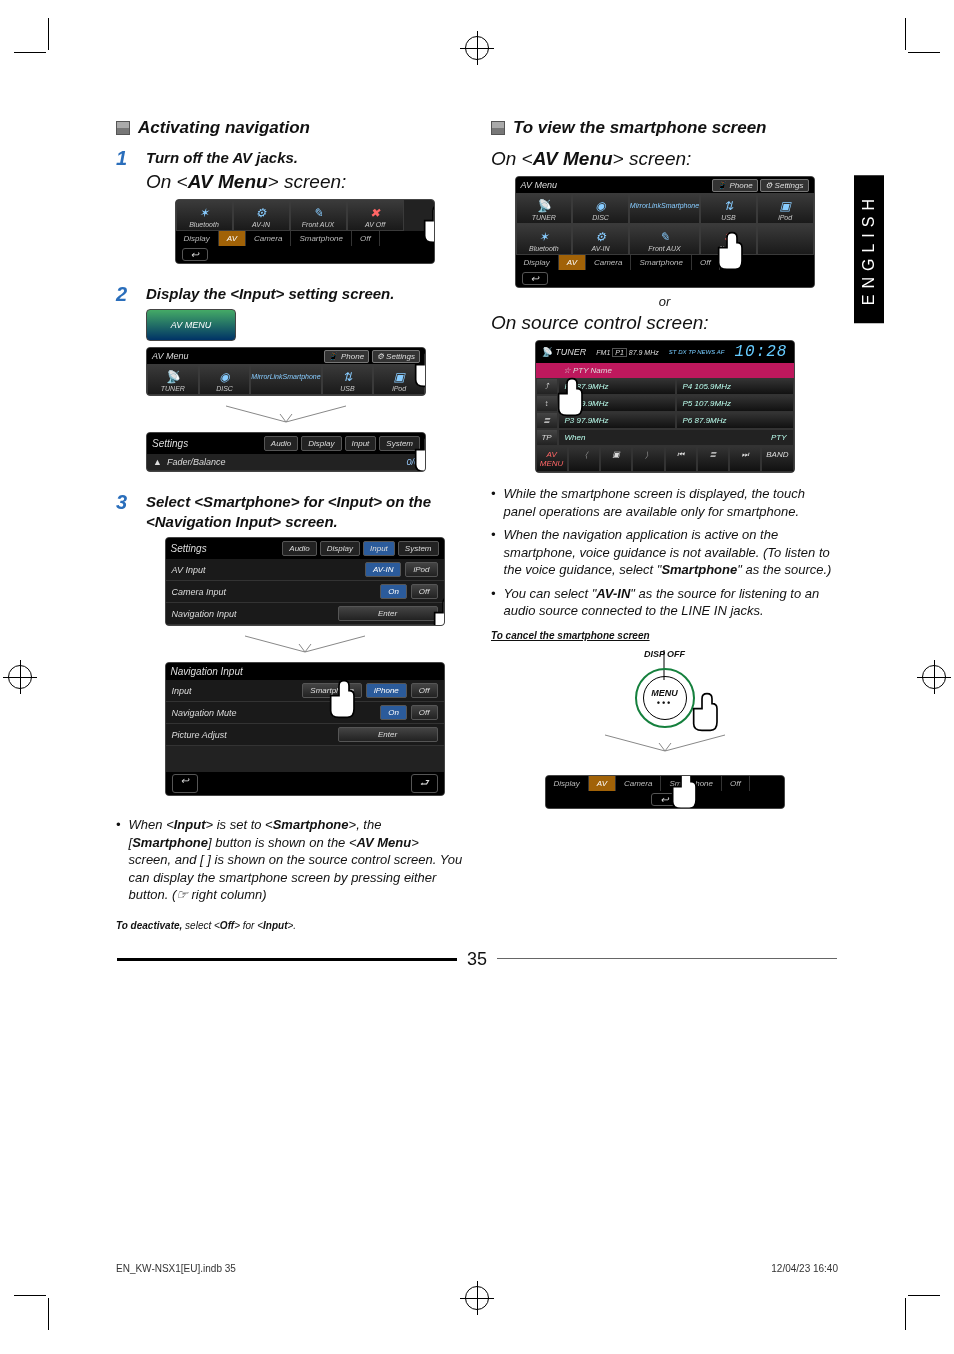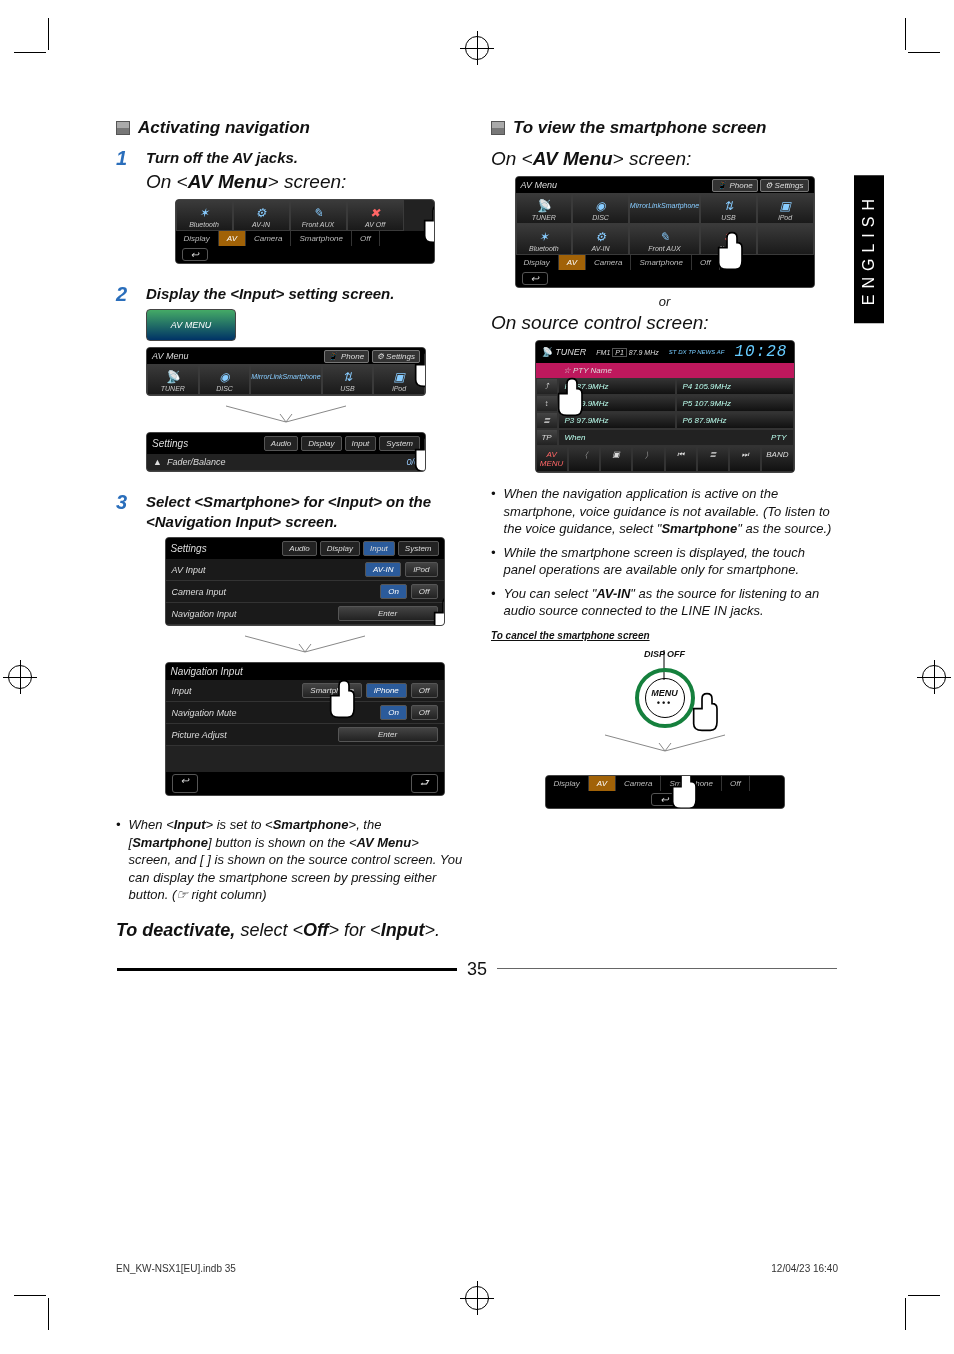--- a/index.html
+++ b/index.html
@@ -84,21 +84,21 @@
   .tuner-top { display: flex; justify-content: space-between; align-items: center; background: #000; padding: 2px 6px; }
   .tuner-clock { font-family: "Courier New", monospace; color: #6cf; font-size: 16px; letter-spacing: 1px; }
   .tuner-presets { display: grid; grid-template-columns: 22px 1fr 1fr; }
   .tuner-left-col { grid-row: span 4; display: flex; flex-direction: column; }
   .tuner-lbtn { flex: 1; border: 1px solid #333; background: linear-gradient(#444,#222); display: flex; align-items: center; justify-content: center; font-size: 8px; }
   .tuner-pcell { border: 1px solid #333; padding: 3px 6px; font-size: 8px; background: linear-gradient(#333,#111); color: #bfe; }
   .tuner-bot { display: flex; background: #000; }
   .tuner-bbtn { flex: 1; border: 1px solid #333; padding: 3px 0; text-align: center; font-size: 8px; background: linear-gradient(#333,#111); }
 
   .disp-fig { text-align: center; margin-top: 6px; }
-  .menu-btn { display: inline-block; border: 4px solid #15803d; border-radius: 50%; width: 60px; height: 60px; position: relative; }
+  .menu-btn { display: inline-block; border: 2px solid #15803d; border-radius: 50%; width: 60px; height: 60px; position: relative; }
   .menu-btn .inner { position: absolute; inset: 6px; border: 1px solid #000; border-radius: 50%; display: flex; flex-direction: column; align-items: center; justify-content: center; font-size: 9px; font-weight: 700; }
   .disp-off-label { font-size: 9px; font-weight: 700; margin-bottom: 9px; }
   .disp-strip { margin: 20px auto 0 auto; width: 240px; }
 
   .pg-num { text-align: center; font-size: 18px; margin-top: 6px; position: relative; }
   .pg-rule { height: 3px; background: #000; width: 340px; display: inline-block; vertical-align: middle; }
   .pg-rule.rt { border-bottom: 1px solid #666; height: 0; margin-bottom: 2px; }
 
   .footer { position: absolute; bottom: 80px; left: 116px; right: 116px; display: flex; justify-content: space-between; font-size: 10px; color: #333; }
 
@@ -336,21 +336,21 @@
       </div>
 
       <ul class="note-list">
         <li>
             <span class="note-body">
           <span>When &lt;</span><span class="bold">Input</span><span>&gt; is set to &lt;</span><span class="bold">Smartphone</span><span>&gt;, the [</span><span class="bold">Smartphone</span><span>] button is shown on the &lt;</span><span class="bold">AV Menu</span><span>&gt; screen, and [  ] is shown on the source control screen. You can display the smartphone screen by pressing either button. (☞ right column)</span>
         </span>
           </li>
       </ul>
 
-      <p style="margin-top:16px; font-size:18px;">
+      <p style="margin-top:16px; font-size:10px;">
         <span class="bold">To deactivate,</span><span> select &lt;</span><span class="bold">Off</span><span>&gt; for &lt;</span><span class="bold">Input</span><span>&gt;.</span>
       </p>
 
     </div>
 
     <div class="col">
 
       <div class="sec-head">
         <div class="sec-box"></div>
         <div class="sec-title">To view the smartphone screen</div>
@@ -465,24 +465,24 @@
         </div>
         <div class="finger" style="top:36px; left:14px;">
           <svg viewBox="0 0 40 48">
               <path d="M10 20 L10 38 Q10 46 20 46 L30 46 Q38 46 38 36 L38 20 Q38 14 32 14 L32 8 Q32 2 26 2 Q20 2 20 8 L20 20 Z" fill="#fff" stroke="#000" stroke-width="2"></path>
             </svg>
         </div>
       </div>
 
       <ul class="note-list" style="margin-top:12px;">
         <li>
-            <span class="note-body"><span>When the navigation application is active on the smartphone, voice guidance is not available. (To listen to the voice guidance, select "</span><span class="bold">Smartphone</span><span>" as the source.)</span></span>
+            <span class="note-body">While the smartphone screen is displayed, the touch panel operations are available only for smartphone.</span>
           </li>
         <li>
-            <span class="note-body">While the smartphone screen is displayed, the touch panel operations are available only for smartphone.</span>
+            <span class="note-body"><span>When the navigation application is active on the smartphone, voice guidance is not available. (To listen to the voice guidance, select "</span><span class="bold">Smartphone</span><span>" as the source.)</span></span>
           </li>
         <li>
             <span class="note-body"><span>You can select "</span><span class="bold">AV-IN</span><span>" as the source for listening to an audio source connected to the LINE IN jacks.</span></span>
           </li>
       </ul>
 
       <div class="underline-head">To cancel the smartphone screen</div>
 
       <div class="disp-fig">
         <div class="disp-off-label">DISP OFF</div>

